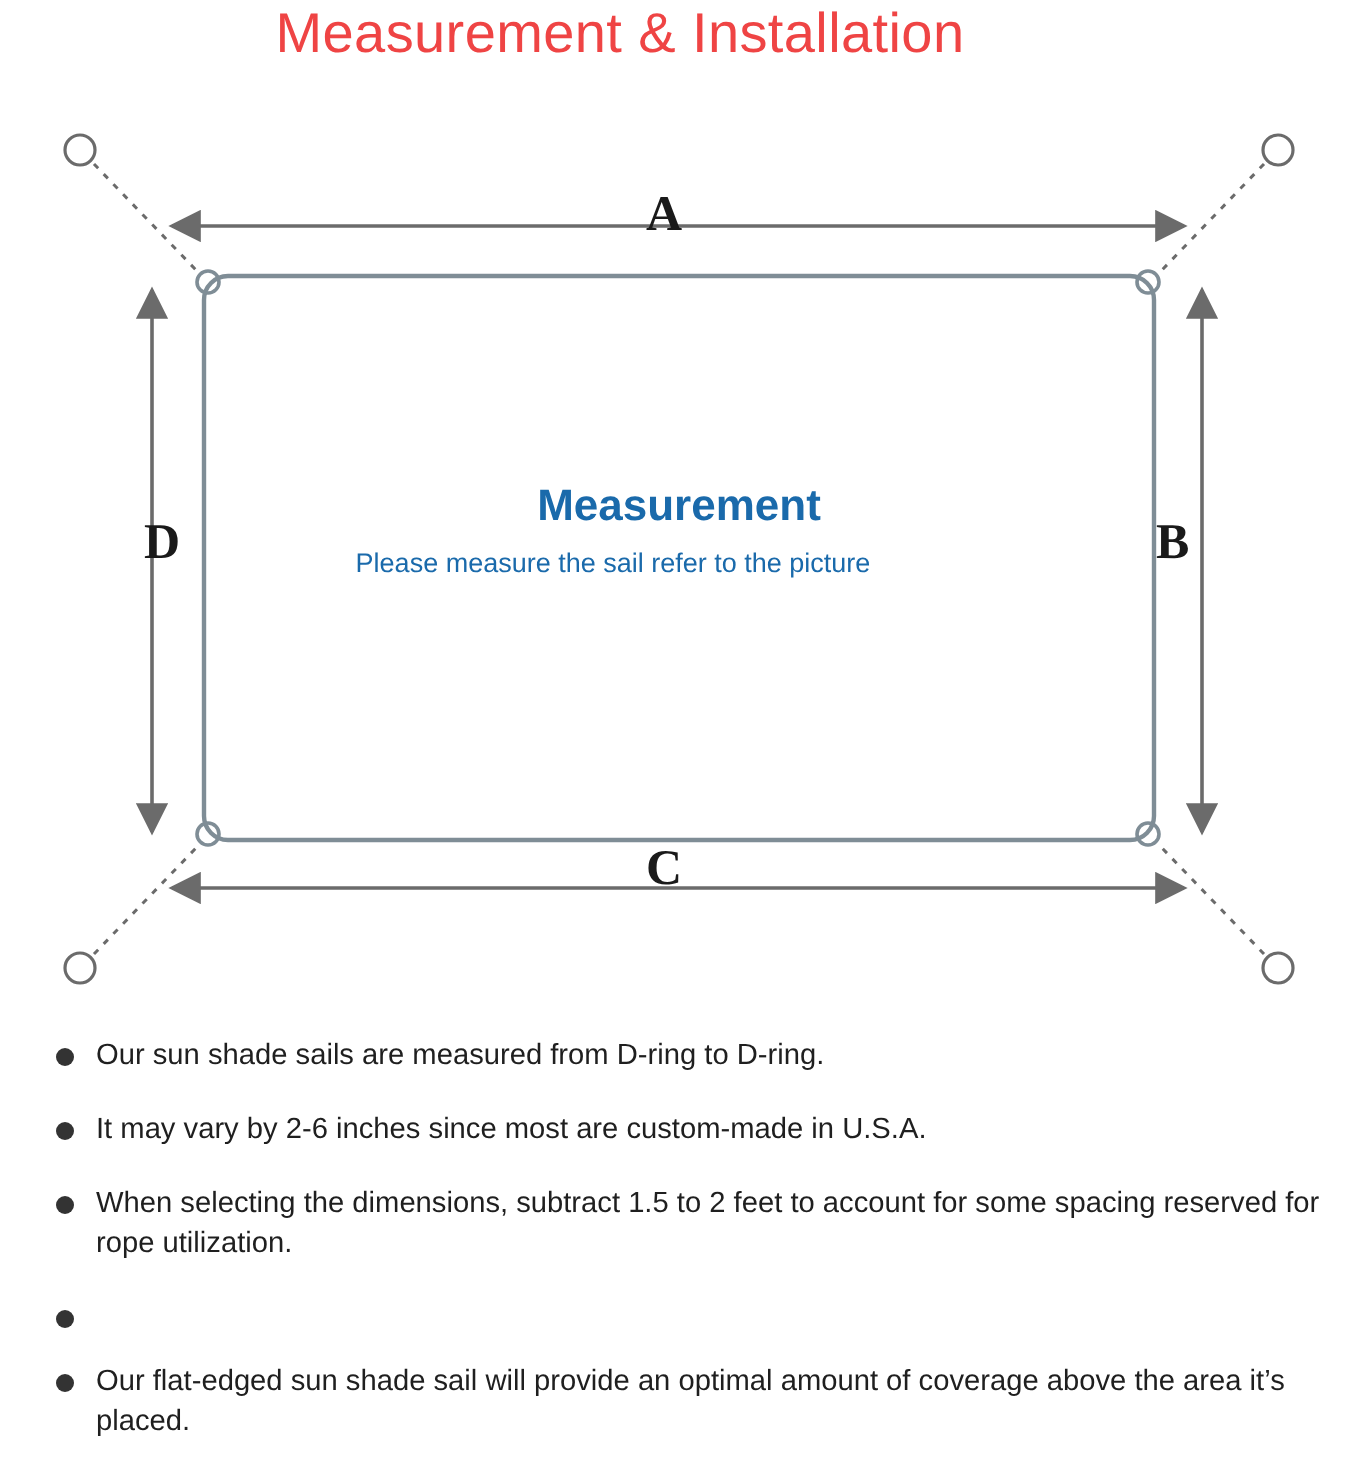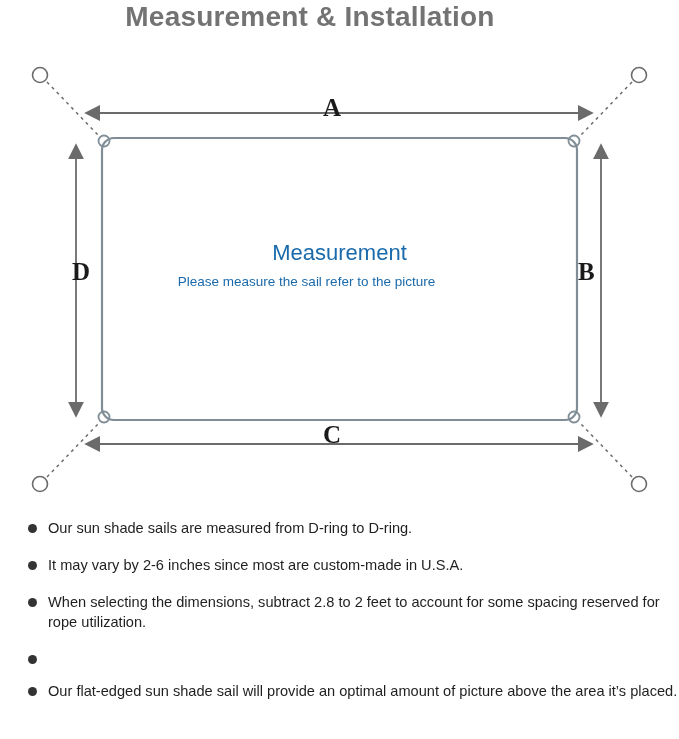--- a/index.html
+++ b/index.html
@@ -20,43 +20,43 @@
     width: 679px;
     height: 739px;
   }
   .title {
     position: absolute;
     top: 0px;
     left: 0;
     width: 620px;
     text-align: center;
     font-size: 28px;
-    font-weight: bold;
-    color: #737373;
+    font-weight: normal;
+    color: #ef4444;
     letter-spacing: 0.2px;
     line-height: 34px;
   }
   .diagram {
     position: absolute;
     top: 46px;
     left: 0;
     width: 679px;
     height: 460px;
   }
   .diagram svg {
     display: block;
   }
   .measure-title {
     position: absolute;
     left: 0;
     top: 194px;
     width: 679px;
     text-align: center;
     font-size: 22px;
-    font-weight: normal;
+    font-weight: bold;
     color: #1a6aab;
   }
   .measure-sub {
     position: absolute;
     left: 0;
     top: 228px;
     width: 613px;
     text-align: center;
     font-size: 13.5px;
     color: #1a6aab;
@@ -159,24 +159,24 @@
     <div class="note">
       <span class="bullet"></span>
       <span class="note-text">Our sun shade sails are measured from D-ring to D-ring.</span>
     </div>
     <div class="note">
       <span class="bullet"></span>
       <span class="note-text">It may vary by 2-6 inches since most are custom-made in U.S.A.</span>
     </div>
     <div class="note">
       <span class="bullet"></span>
-      <span class="note-text">When selecting the dimensions, subtract 2.8 to 2 feet to account for some spacing reserved for rope utilization.</span>
+      <span class="note-text">When selecting the dimensions, subtract 1.5 to 2 feet to account for some spacing reserved for rope utilization.</span>
     </div>
     <div class="note">
       <span class="bullet"></span>
     </div>
     <div class="note">
       <span class="bullet"></span>
-      <span class="note-text">Our flat-edged sun shade sail will provide an optimal amount of picture above the area it’s placed.</span>
+      <span class="note-text">Our flat-edged sun shade sail will provide an optimal amount of coverage above the area it’s placed.</span>
     </div>
   </div>
 
 </div>
 
 </body></html>

